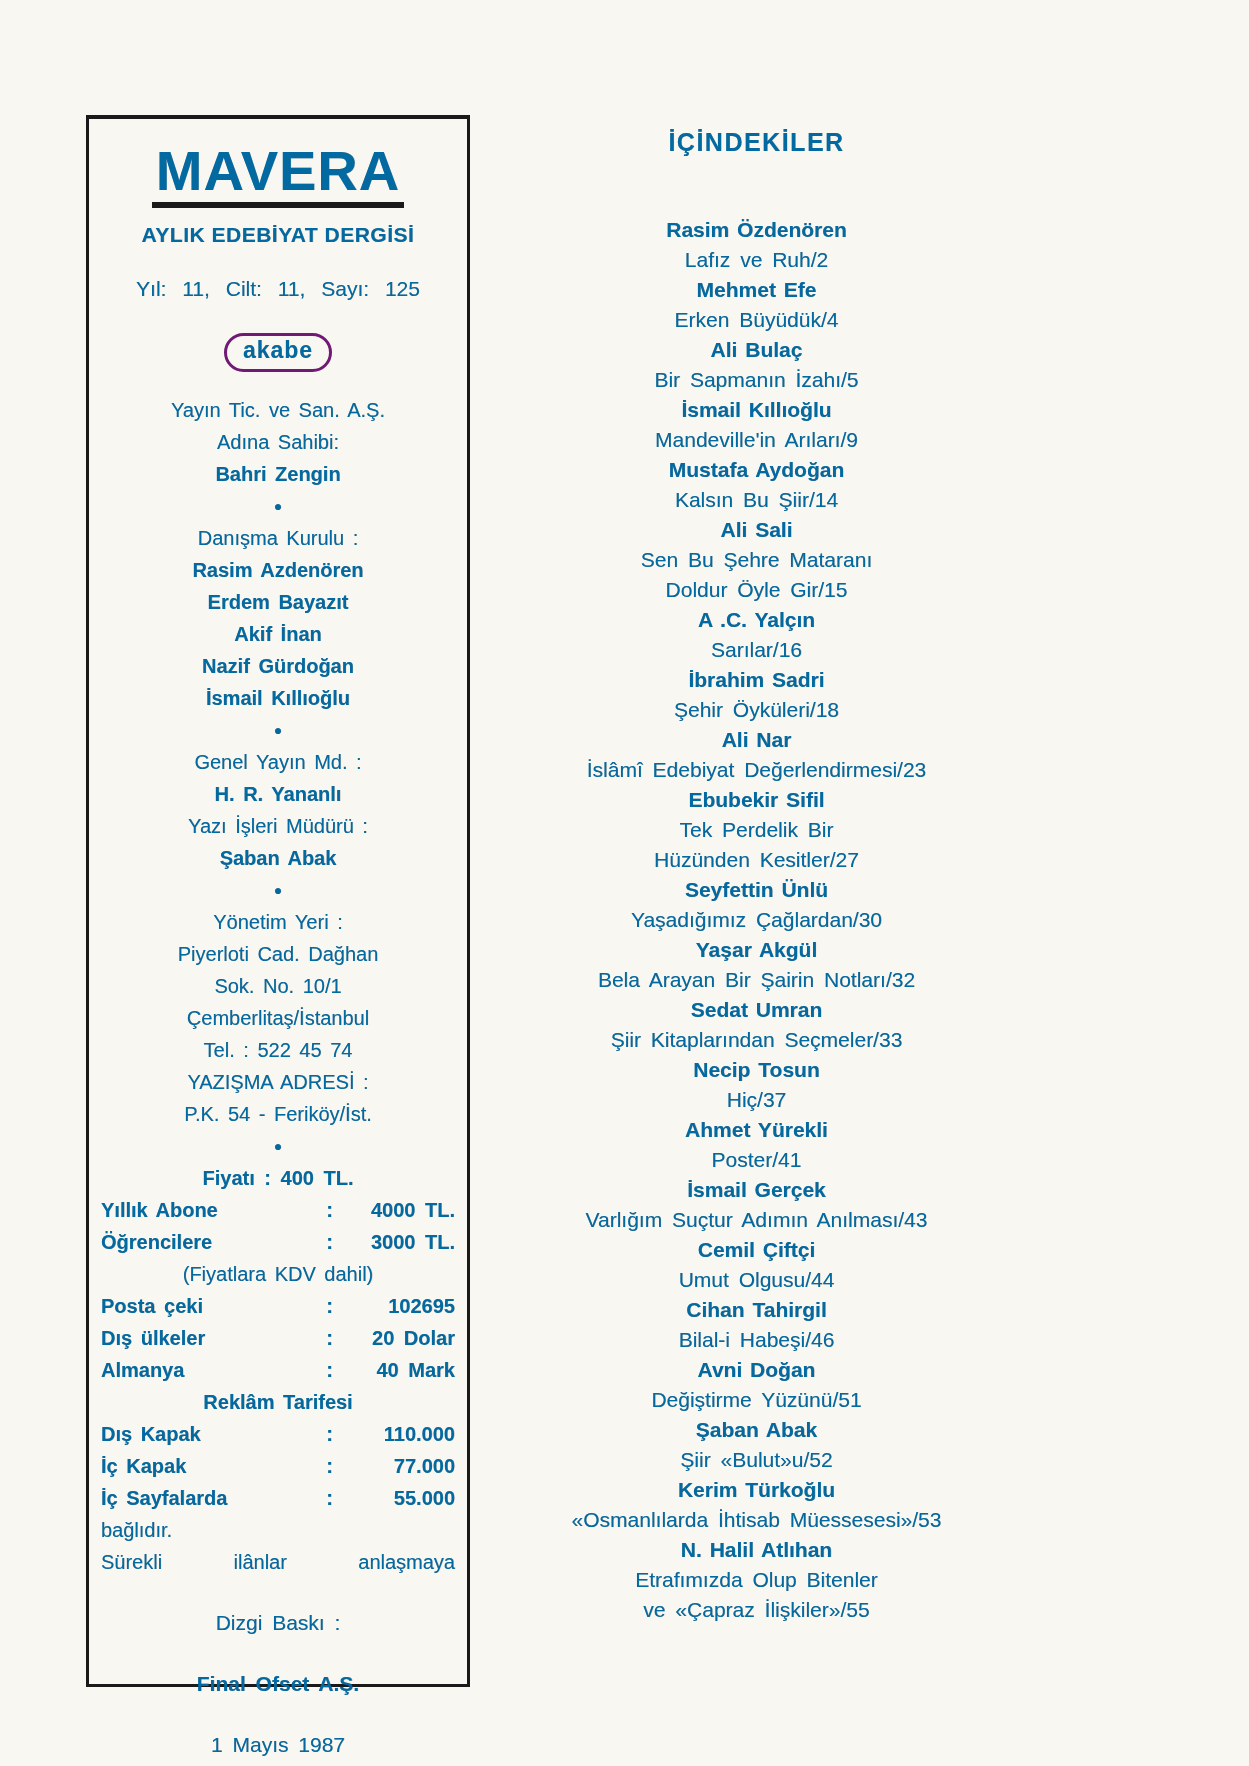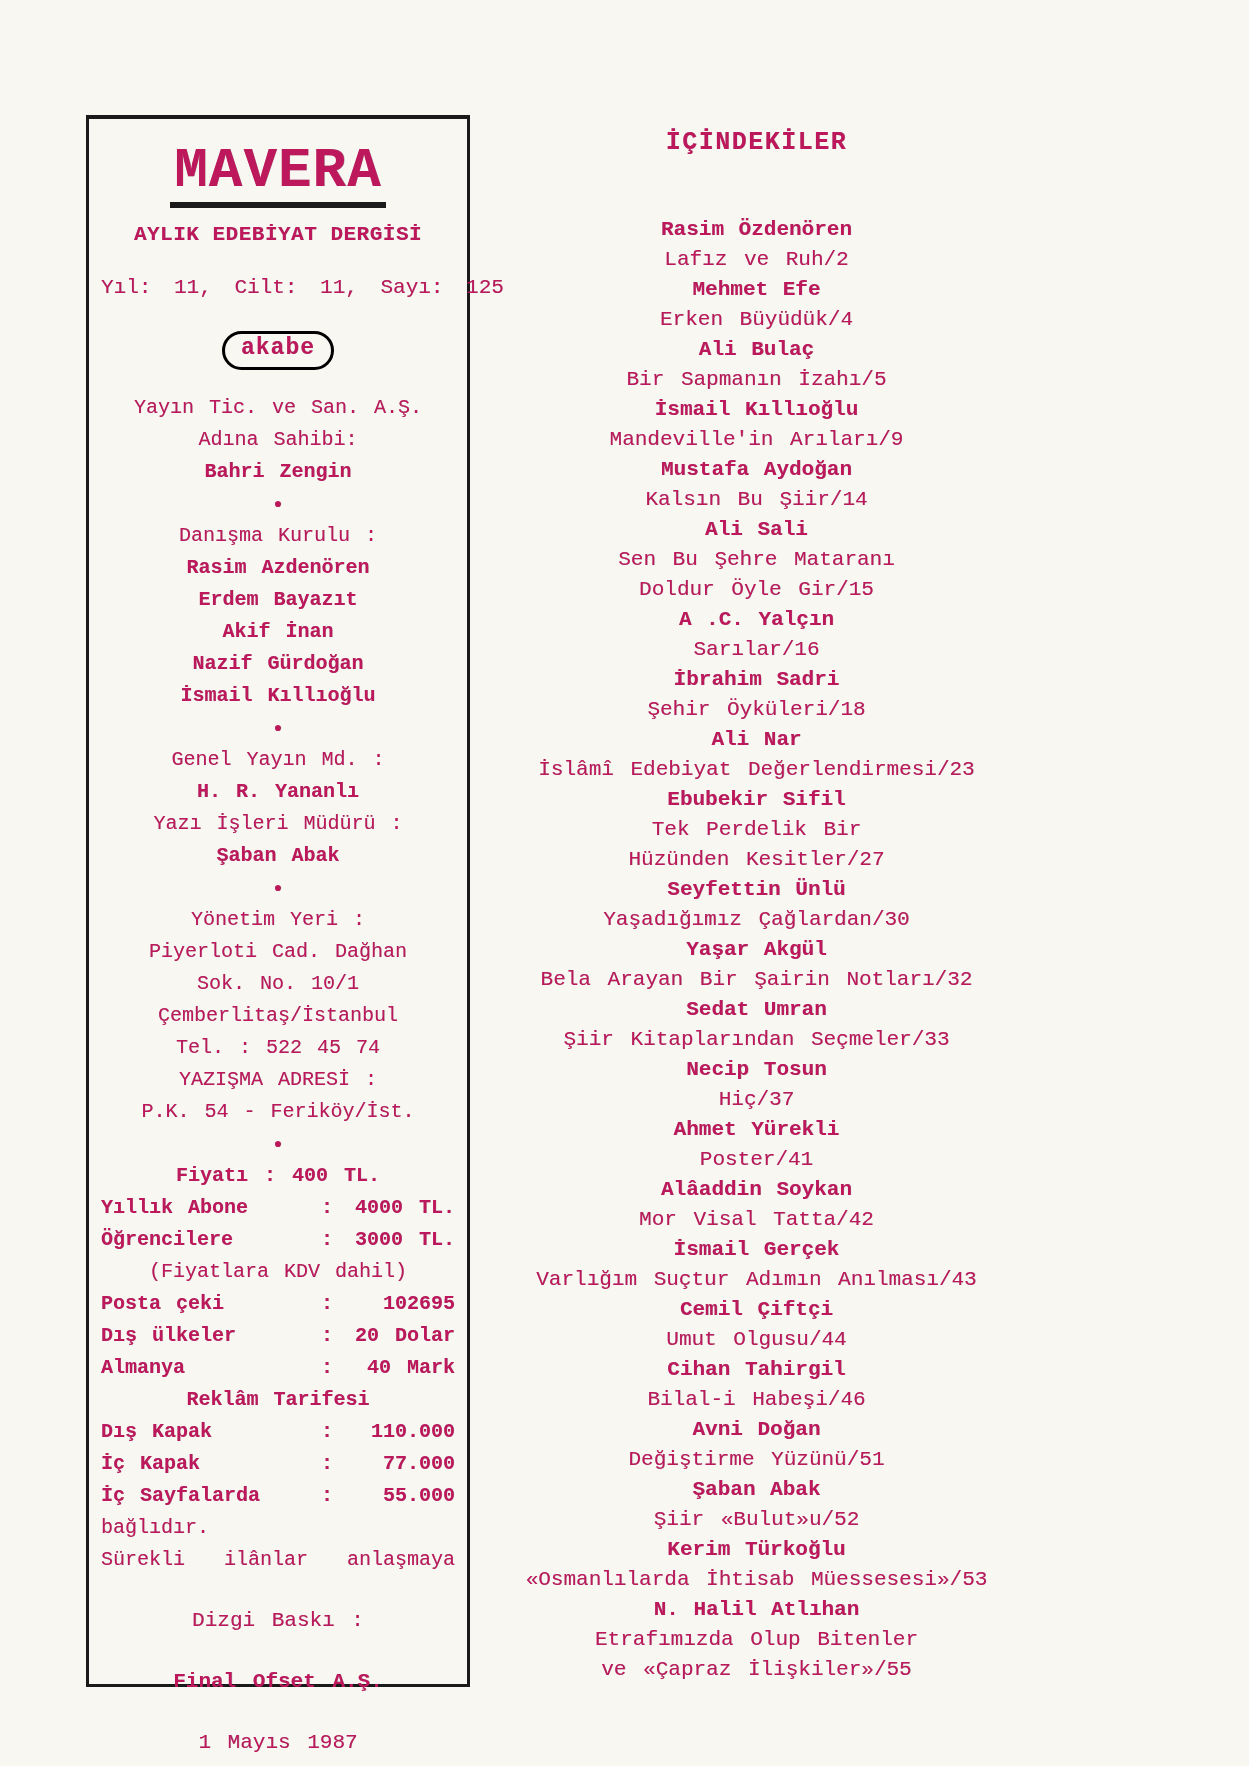--- a/index.html
+++ b/index.html
@@ -1,21 +1,21 @@
 <!DOCTYPE html>
 <html><head>
 <meta charset="utf-8">
 <style>
   html,body{margin:0;padding:0;background:#f8f7f2;}
   .page{
     position:relative;
     width:1249px;height:1766px;
     background:#f8f7f2;
-    color:#be185d;
-    font-family:Liberation Mono, monospace;
+    color:#0369a1;
+    font-family:Liberation Sans, sans-serif;
     text-shadow:0.3px 0.3px 0 rgba(25,25,25,0.35);
     overflow:hidden;
   }
   
   .masthead-box{
     position:absolute;left:86px;top:115px;width:384px;height:1572px;
     border:3px solid #1a1a1a;border-top-width:4px;
     box-sizing:border-box;
     padding:24px 12px 0 12px;
     text-align:center;
@@ -25,21 +25,21 @@
     font-size:56px;font-weight:bold;line-height:1.0;
     letter-spacing:1px;
     border-bottom:6px solid #1a1a1a;
     padding:0 4px 3px 4px;
   }
   .logo-sub{font-size:21px;font-weight:bold;letter-spacing:0.5px;margin-top:15px;}
   .issue-line{margin-top:30px;font-size:21px;word-spacing:10px;white-space:nowrap;}
   .akabe{
     display:inline-block;margin-top:32px;
     font-size:23px;font-weight:bold;letter-spacing:1px;
-    border:3px solid #000000;border-radius:20px;
+    border:3px solid #701a75;border-radius:20px;
     padding:1px 16px 4px 16px;line-height:1.2;
   }
   #info-lines{margin-top:22px;font-size:20px;}
   .box-line{line-height:32px;word-spacing:3px;white-space:nowrap;}
   .b{font-weight:bold;}
   .bullet{line-height:32px;font-size:14px;}
   .price-line{line-height:32px;font-size:20px;font-weight:bold;word-spacing:4px;}
   #price-rows{font-size:20px;}
   .price-center{line-height:32px;word-spacing:3px;}
   .price-row{display:flex;line-height:32px;text-align:left;font-weight:bold;}
@@ -216,24 +216,20 @@
         </div>
         <div class="entry">
           <div class="author">Necip Tosun</div>
           <div class="title-line">Hiç/37</div>
         </div>
         <div class="entry">
           <div class="author">Ahmet Yürekli</div>
           <div class="title-line">Poster/41</div>
         </div>
         <div class="entry">
-          <div class="author">Alâaddin Soykan</div>
-          <div class="title-line">Mor Visal Tatta/42</div>
-        </div>
-        <div class="entry">
           <div class="author">İsmail Gerçek</div>
           <div class="title-line">Varlığım Suçtur Adımın Anılması/43</div>
         </div>
         <div class="entry">
           <div class="author">Cemil Çiftçi</div>
           <div class="title-line">Umut Olgusu/44</div>
         </div>
         <div class="entry">
           <div class="author">Cihan Tahirgil</div>
           <div class="title-line">Bilal-i Habeşi/46</div>

